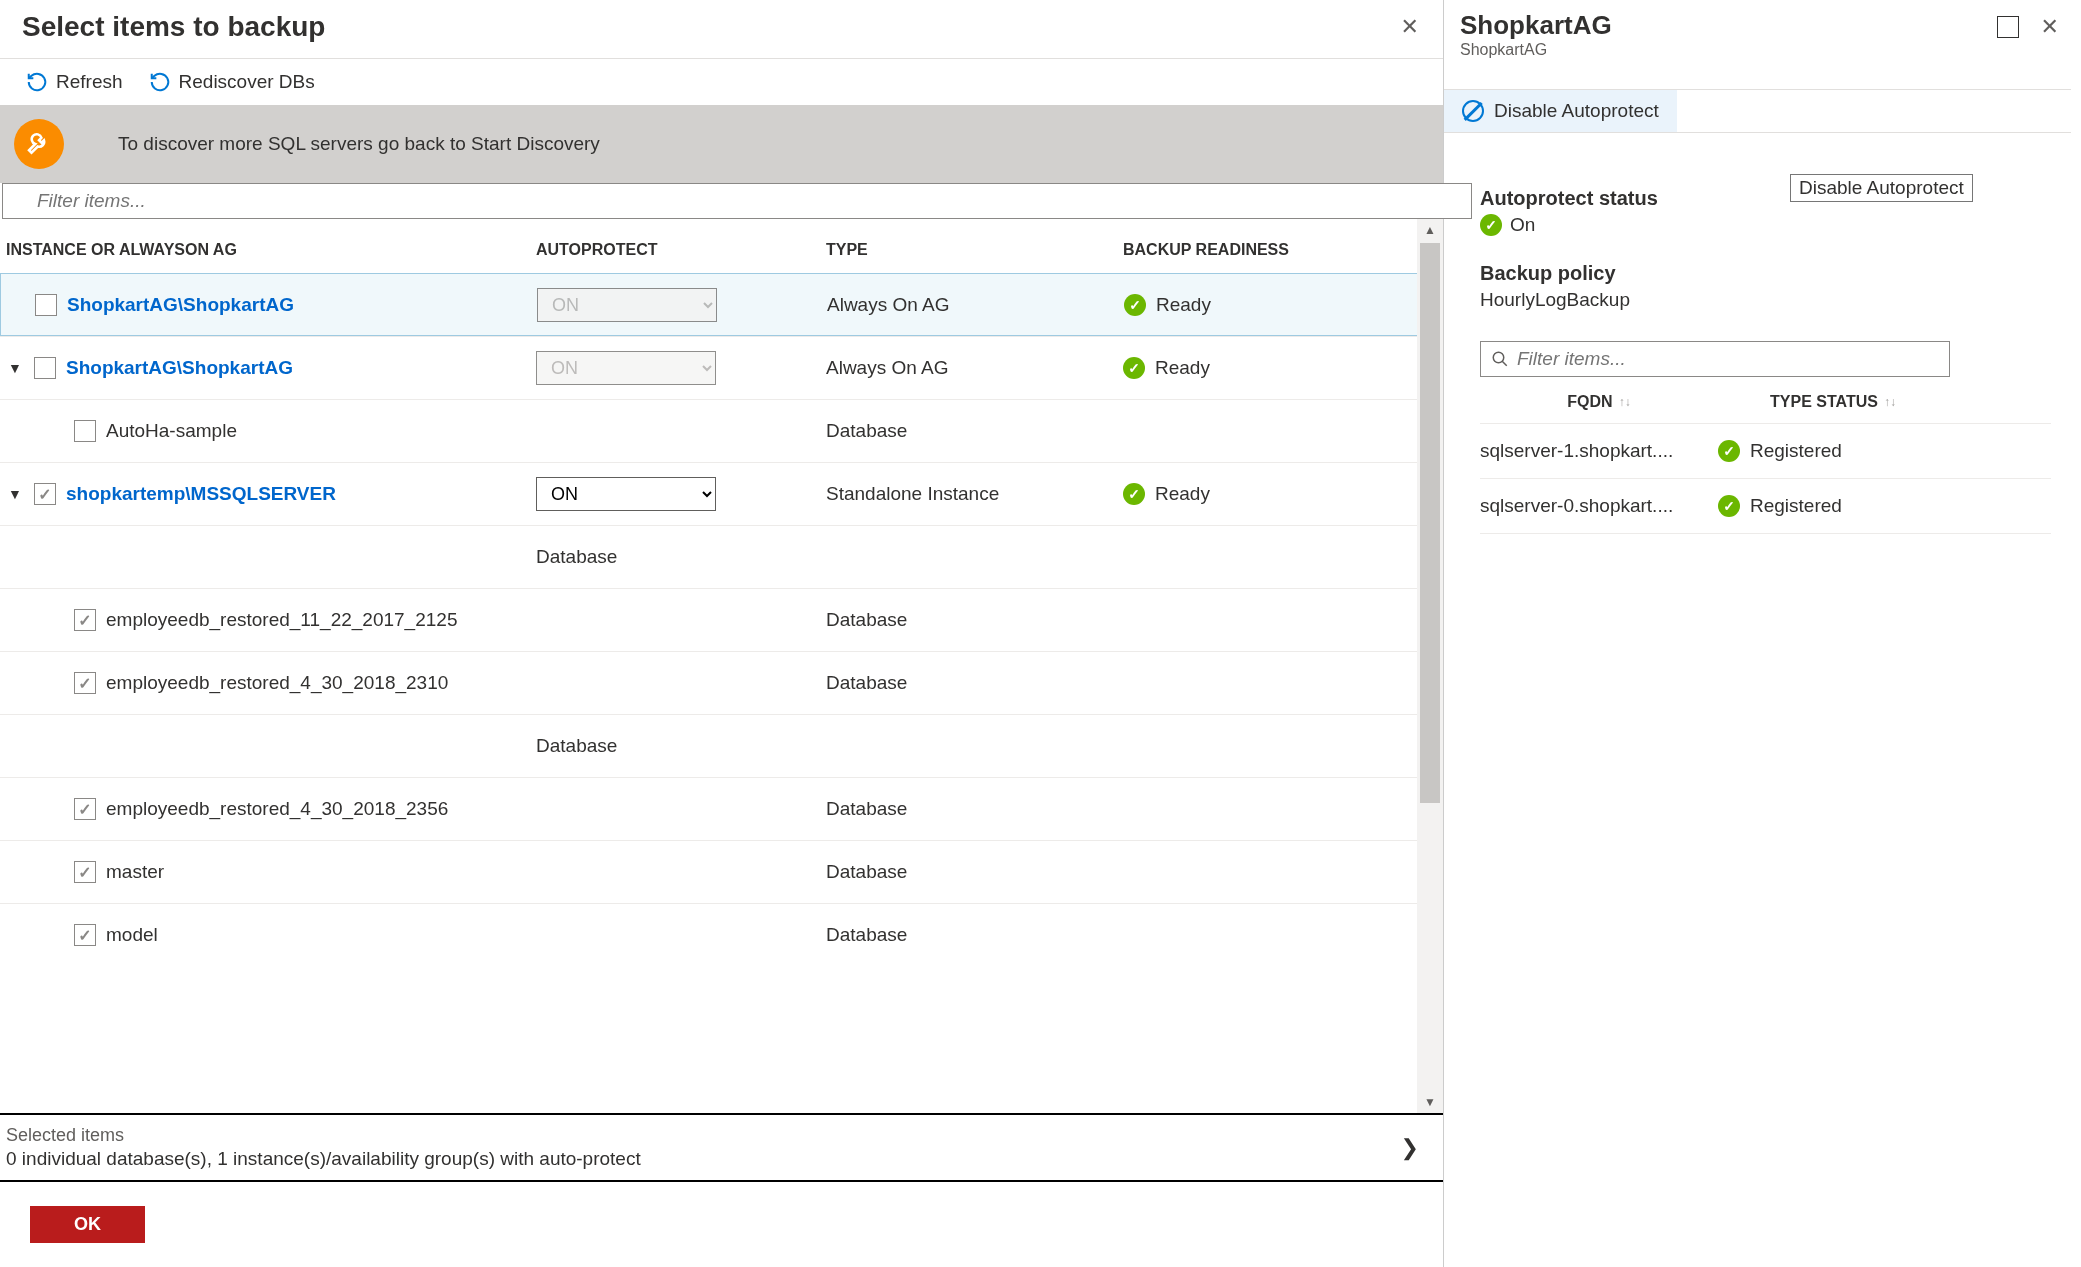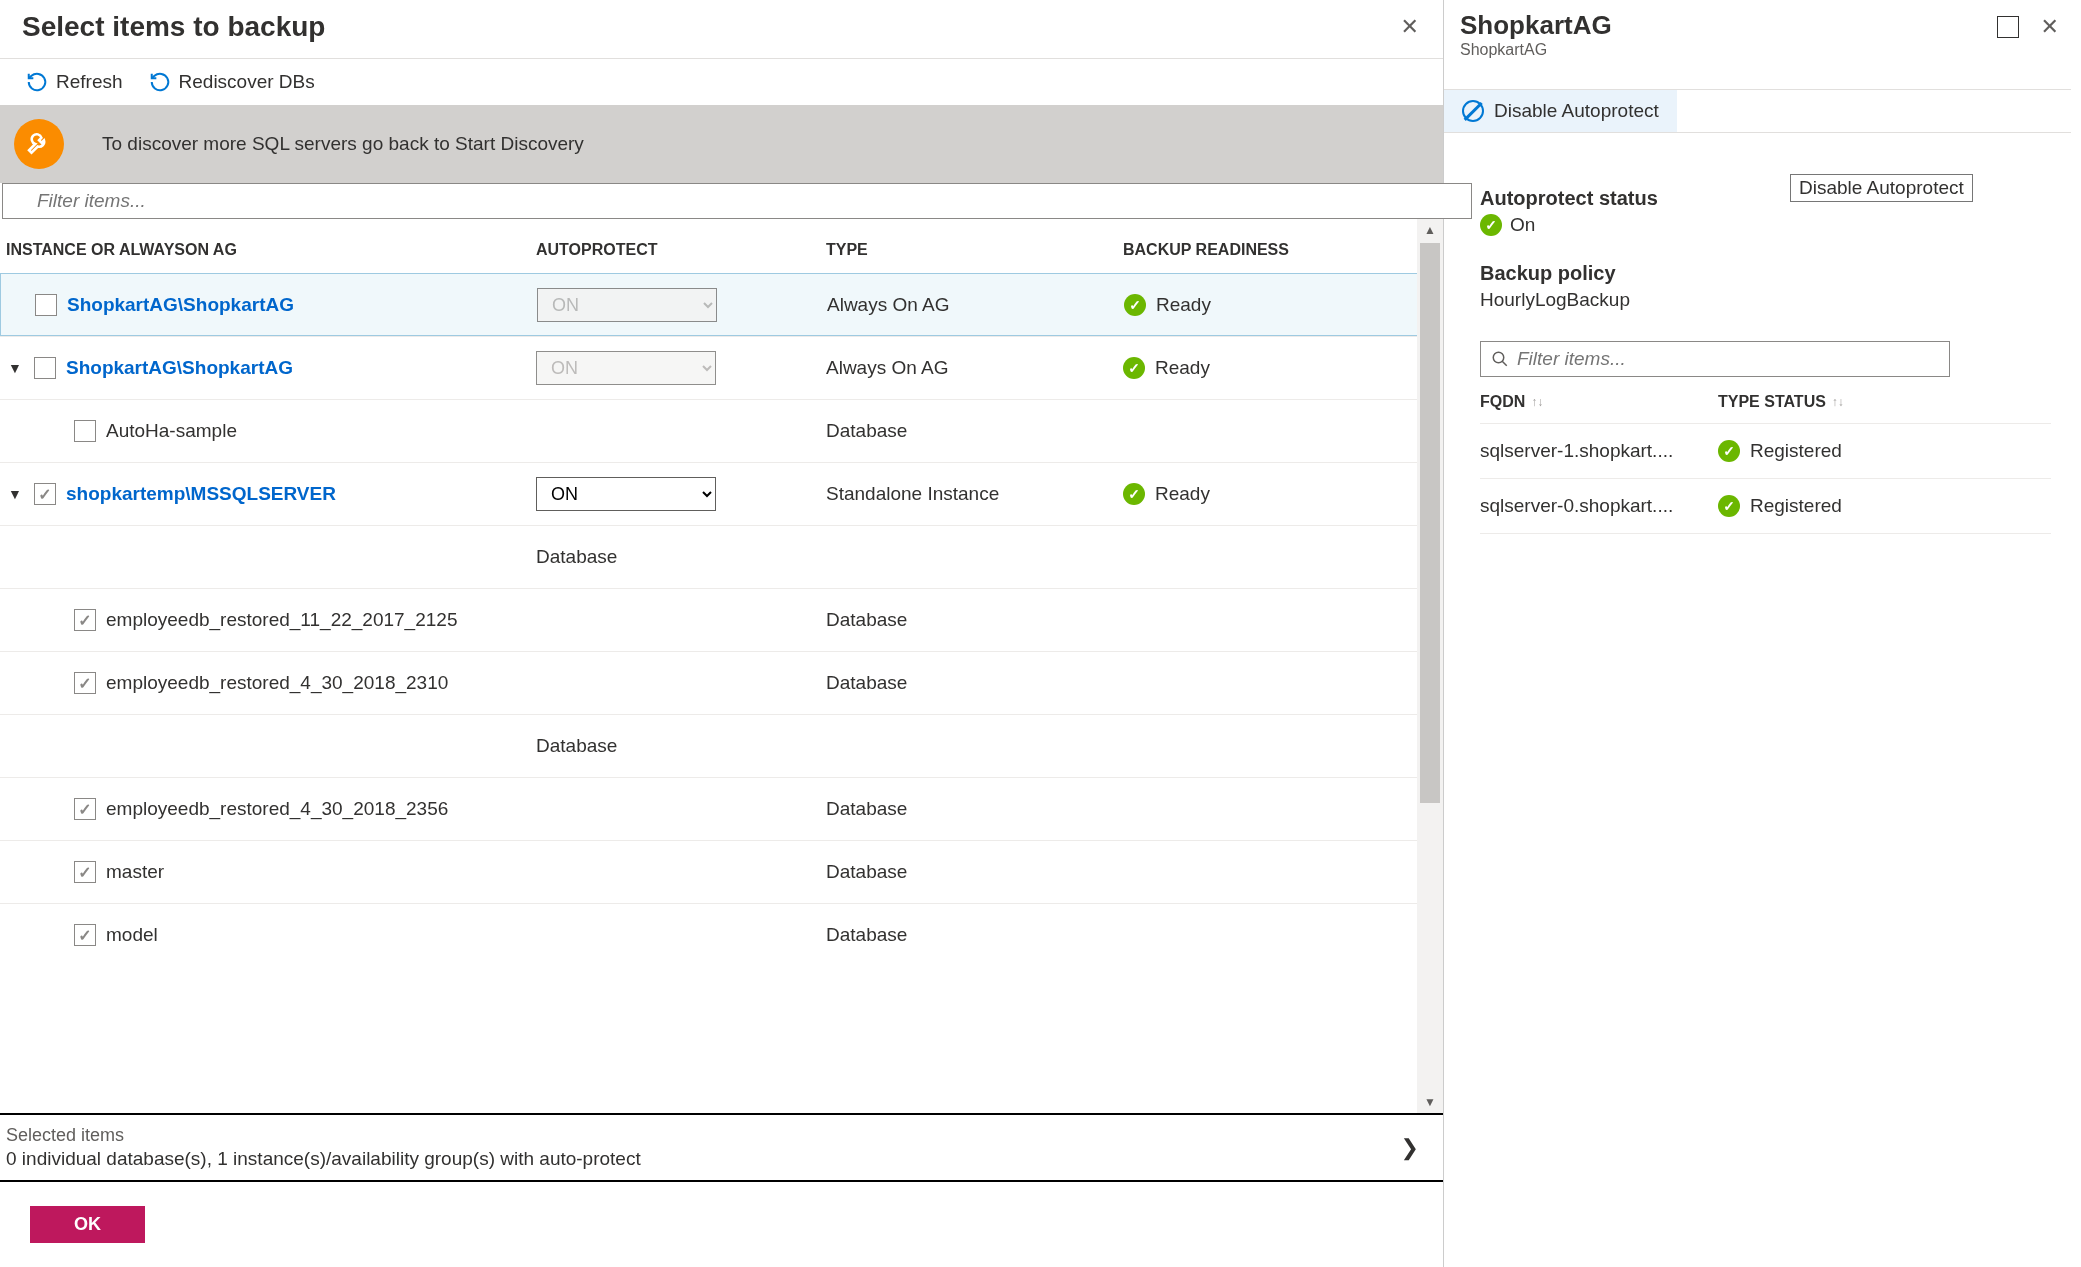--- a/index.html
+++ b/index.html
@@ -66,21 +66,21 @@
     background: #d2d0ce;
     width: 78px;
     height: 78px;
     display:flex; align-items:center; justify-content:center;
   }
   .info-icon {
     width: 50px; height:50px; border-radius:50%;
     background:#fb8c00;
     display:flex; align-items:center; justify-content:center;
   }
-  .info-text { font-size: 19px; color:#323130; }
+  .info-text { font-size: 19px; color:#323130;margin-left:16px; }
   .filter-row {
     padding: 0;
   }
   .filter-input {
     width: 1470px;
     margin: 0 0 0 2px;
     border: 1px solid #8a8886;
     font-size: 19px;
     font-style: italic;
     color: #605e5c;
@@ -174,21 +174,21 @@
   .summary-text { font-size:19px; color:#323130; }
   .summary-text .small { font-size:18px; color:#605e5c; display:block; margin-bottom:2px;}
   .chevron-r { font-size:22px; color:#323130; cursor:pointer; padding:4px 10px;}
   .bottom-bar {
     border-top:2px solid #000;
   }
   .footer {
     padding: 24px 0 24px 30px;
   }
   .ok-btn {
-    background:#be185d;
+    background:#b91c1c;
     color:#fff;
     border:none;
     font-size:18px;
     font-weight:600;
     padding: 8px 44px;
     cursor:pointer;
   }
   
   .right-panel {
     flex:1;
@@ -246,21 +246,21 @@
     margin-bottom:4px;
   }
   .rp-filter input { border:none; outline:none; font-size:19px; font-style:italic; color:#605e5c; flex:1;}
   .node-headers {
     display:grid;
     grid-template-columns: 238px 230px;
     padding:12px 0;
     font-size:16px; font-weight:600;
     border-bottom:1px solid #edebe9;
   }
-  .node-headers > div { display:flex; align-items:center; gap:6px;}
+  .node-headers > div { display:flex; align-items:center; gap:6px;justify-content:center;}
   .sort-ic { font-size:12px; color:#a19f9d;}
   .node-row {
     display:grid;
     grid-template-columns: 238px 230px;
     padding:16px 0;
     font-size:19px;
     border-bottom:1px solid #edebe9;
     align-items:center;
   }
   .node-status { display:flex; align-items:center; gap:10px;}

